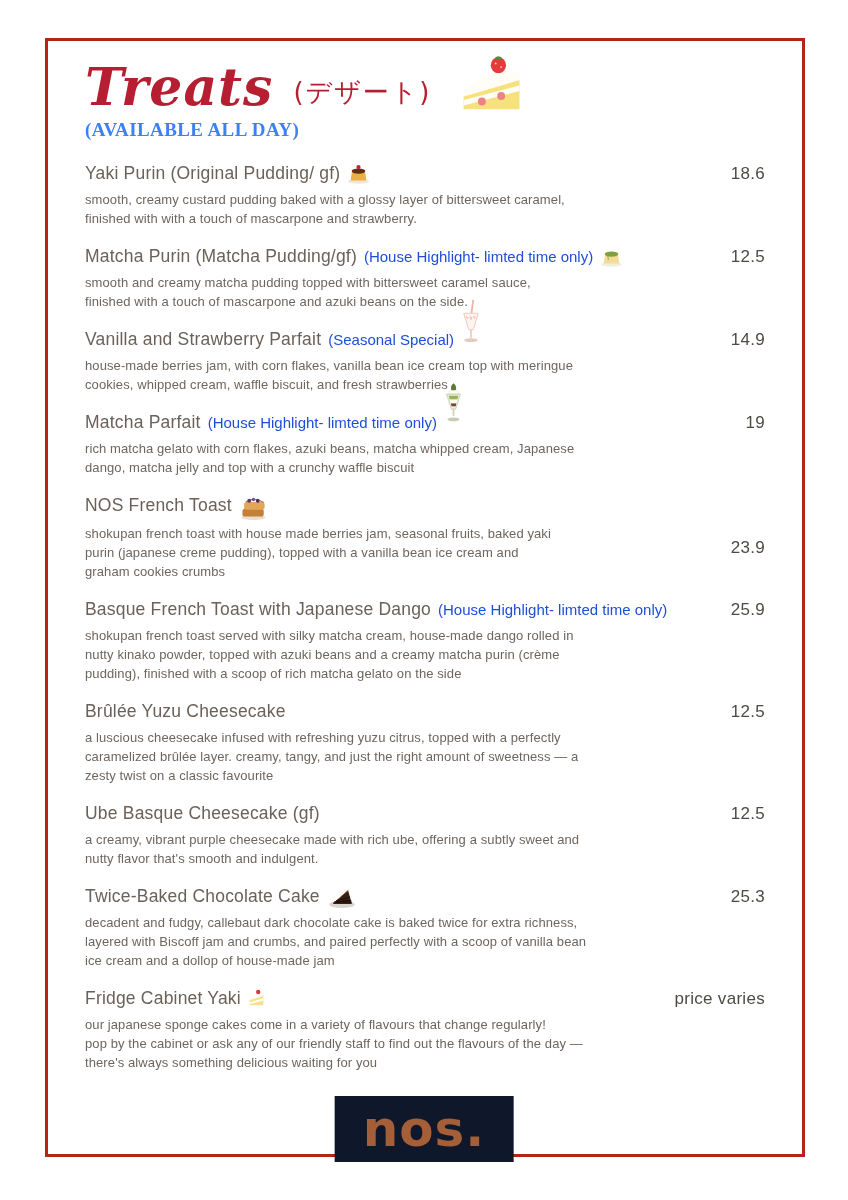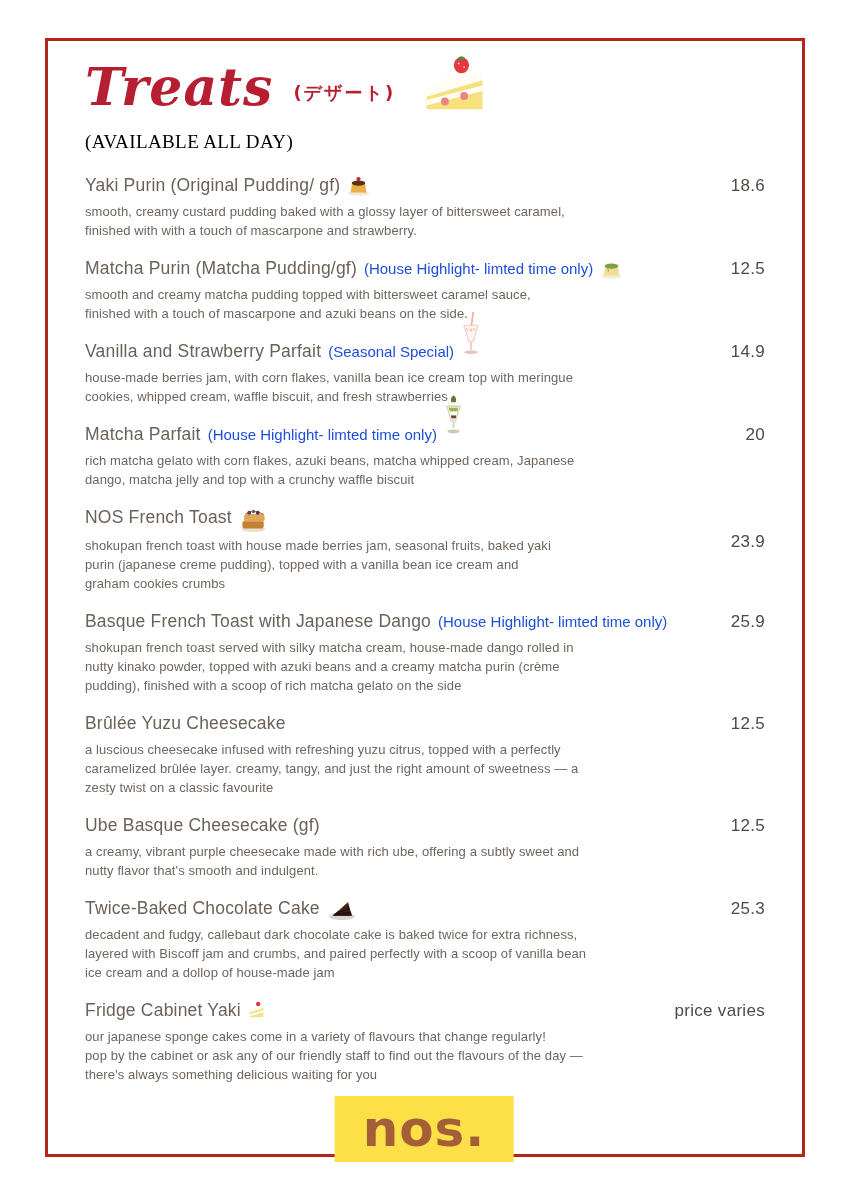--- a/index.html
+++ b/index.html
@@ -13,47 +13,47 @@
     border:3px solid #b2261a;box-sizing:content-box;
   }
   .content{position:absolute;left:85px;top:60px;width:665px;}
   .hdr-row{display:flex;align-items:center;gap:20px;}
   .script-title{
     font-family:"DejaVu Serif","Liberation Serif",serif;
     font-style:italic;font-weight:700;font-size:52px;line-height:1.05;
     color:#b61f31;letter-spacing:1px;
   }
   .jp-title{
-    font-family:"DejaVu Sans",sans-serif;font-weight:700;font-size:18px;
+    font-family:"DejaVu Sans",sans-serif;font-weight:400;font-size:26px;
     color:#b61f31;letter-spacing:2px;padding-top:10px;
   }
   .hdr-cake{margin-top:-6px;}
   .avail{
-    font-family:"Liberation Serif","DejaVu Serif",serif;font-weight:400;
-    font-size:19px;color:#000000;letter-spacing:.4px;margin-top:16px;
+    font-family:"Liberation Serif","DejaVu Serif",serif;font-weight:700;
+    font-size:19px;color:#3b82f6;letter-spacing:.4px;margin-top:4px;
   }
   .items{margin-top:22px;}
   .item{position:relative;margin-bottom:18px;padding-right:90px;}
   .trow{display:flex;min-height:24px;}
   .ttl{font-size:17.5px;color:#6b6159;letter-spacing:.2px;white-space:nowrap;}
   .sub{font-size:15px;color:#1d4ed8;margin-left:7px;white-space:nowrap;padding-top:2px;}
   .icon{display:inline-flex;margin-left:7px;flex:none;}
   .icon-tall{margin-top:-30px;margin-bottom:-12px;}
   .desc{
     font-size:13px;line-height:19px;color:#6e655e;margin-top:3px;
     white-space:pre-line;max-width:600px;letter-spacing:.1px;
   }
   .price{
     position:absolute;right:-15px;top:1px;font-size:17px;color:#4e4a45;
     letter-spacing:.3px;white-space:nowrap;
   }
-  .price-low{top:25px;}
+  .price-low{top:43px;}
   .logo{
     position:absolute;left:50%;top:1096px;transform:translateX(-50%);
-    background:#fde047;padding:0 28px;z-index:2;
+    background:#0f172a;padding:0 28px;z-index:2;
     font-family:"DejaVu Sans",sans-serif;font-weight:800;font-size:50px;
     color:#a45f38;letter-spacing:1px;line-height:66px;
   }
 </style>
 </head>
 <body>
 
 <div class="frame"></div>
 
 <div class="content">
@@ -148,21 +148,21 @@
             <polygon points="5.5,15.5 16.5,15.5 15.5,19.5 6.6,19.5" fill="#9cb254"></polygon>
             <polygon points="6.9,20.5 15.2,20.5 14.5,23.5 7.8,23.5" fill="#fffdf4"></polygon>
             <polygon points="8,24.5 14.2,24.5 13.6,27.5 8.8,27.5" fill="#7d3b32"></polygon>
             <rect x="10" y="31" width="2" height="8" fill="#cdd3bb"></rect>
             <ellipse cx="11" cy="42.8" rx="7" ry="2.2" fill="#c6cdb4"></ellipse>
           </svg>
         </span>
       </div>
       <div class="desc">rich matcha gelato with corn flakes, azuki beans, matcha whipped cream,  Japanese
 dango, matcha jelly and top with a crunchy waffle biscuit</div>
-      <div class="price">20</div>
+      <div class="price">19</div>
     </div>
 
     <div class="item">
       <div class="trow">
         <span class="ttl">NOS French Toast</span>
         <span class="icon">
           <svg viewBox="0 0 34 30" width="29" height="26">
             <ellipse cx="17" cy="26" rx="14" ry="3" fill="#eadfcd"></ellipse>
             <rect x="4" y="16" width="25" height="9" rx="3" fill="#c58038"></rect>
             <rect x="6" y="8" width="24" height="9" rx="3" fill="#e2a658"></rect>

